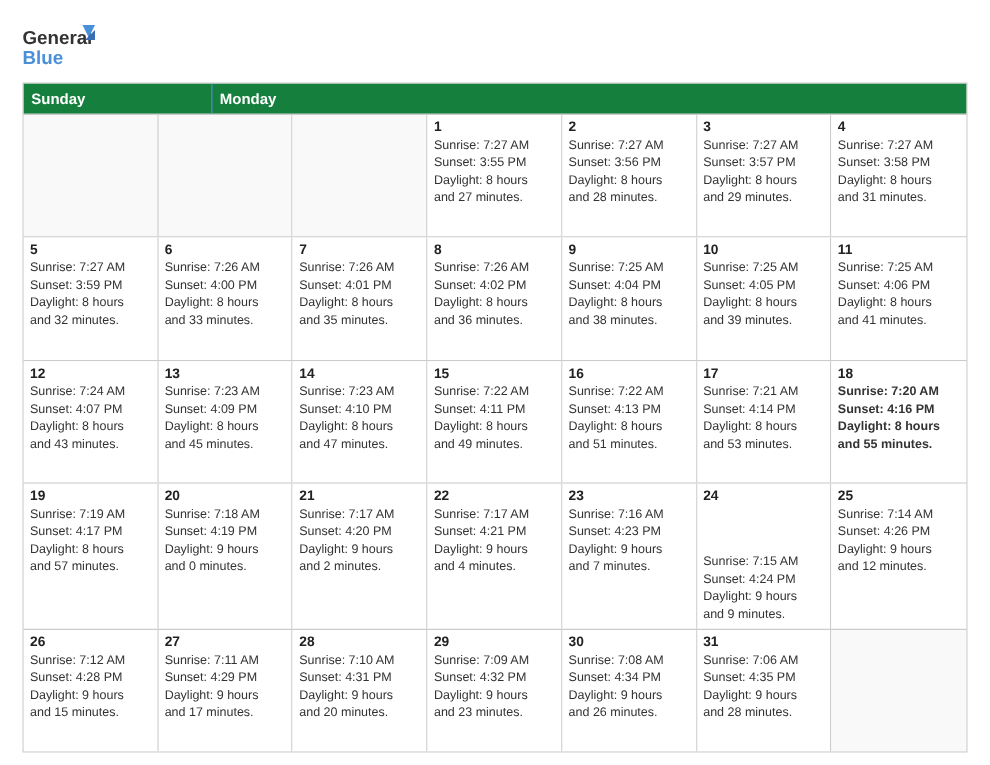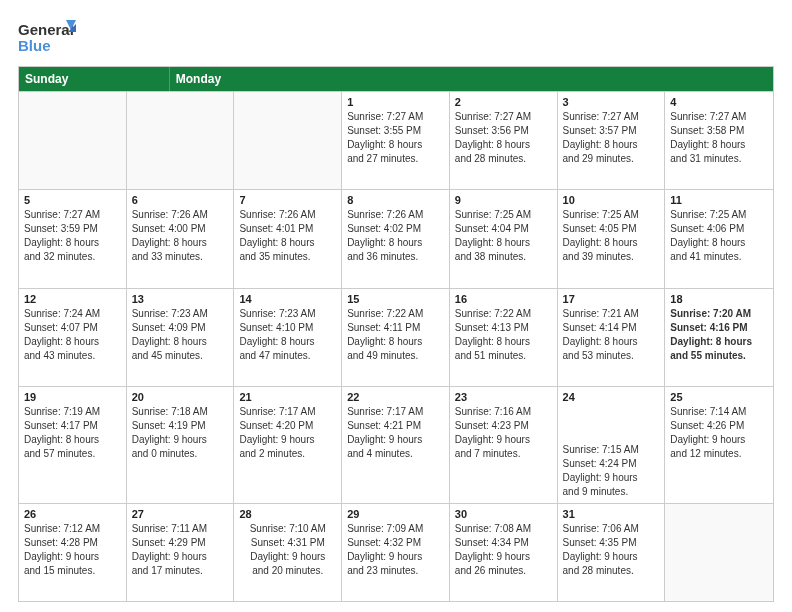--- a/index.html
+++ b/index.html
@@ -316,21 +316,21 @@
           </div>
           <div class="cal-cell">
             <div class="day-number">27</div>
             <div class="cell-text" style="white-space: pre-line;">Sunrise: 7:11 AM
 Sunset: 4:29 PM
 Daylight: 9 hours
 and 17 minutes.</div>
           </div>
           <div class="cal-cell">
             <div class="day-number">28</div>
-            <div class="cell-text" style="white-space: pre-line; text-align: center;">Sunrise: 7:10 AM
+            <div class="cell-text" style="white-space: pre-line;">Sunrise: 7:10 AM
 Sunset: 4:31 PM
 Daylight: 9 hours
 and 20 minutes.</div>
           </div>
           <div class="cal-cell">
             <div class="day-number">29</div>
             <div class="cell-text" style="white-space: pre-line;">Sunrise: 7:09 AM
 Sunset: 4:32 PM
 Daylight: 9 hours
 and 23 minutes.</div>

